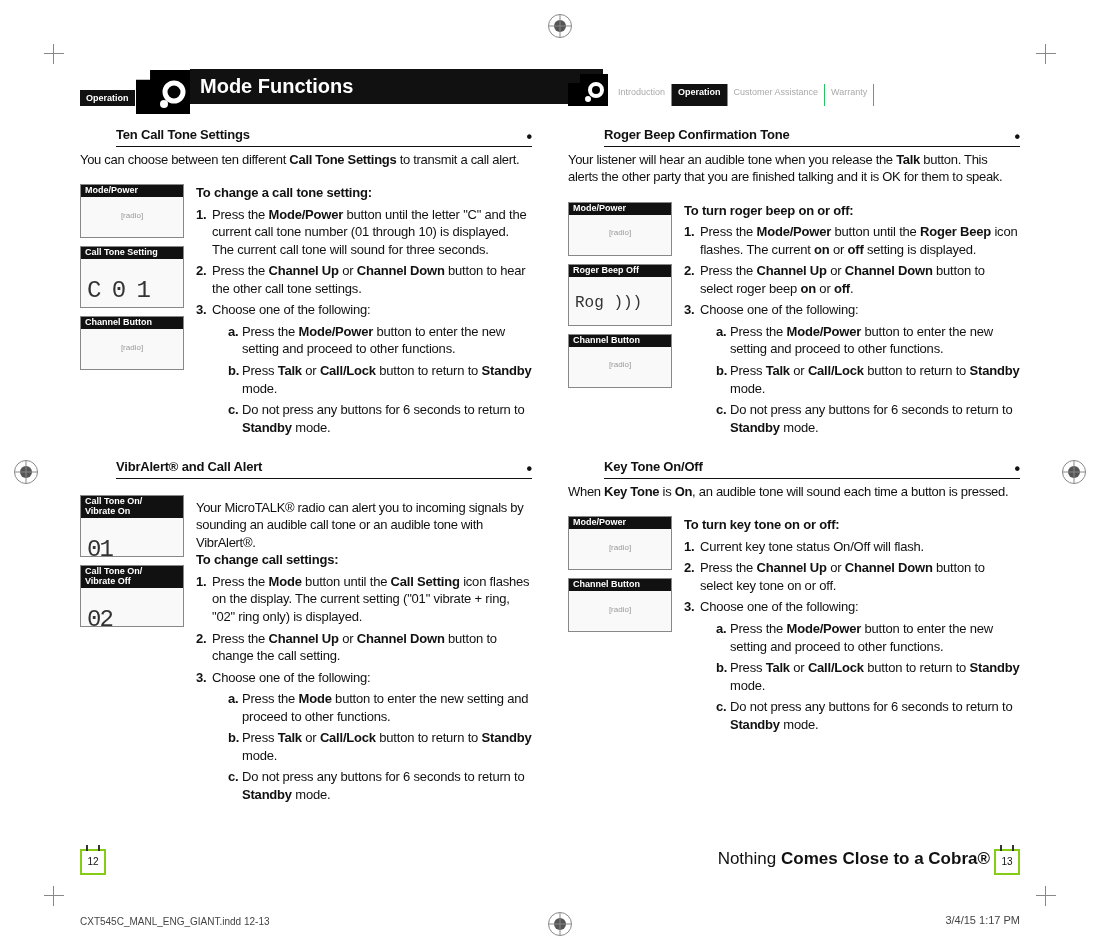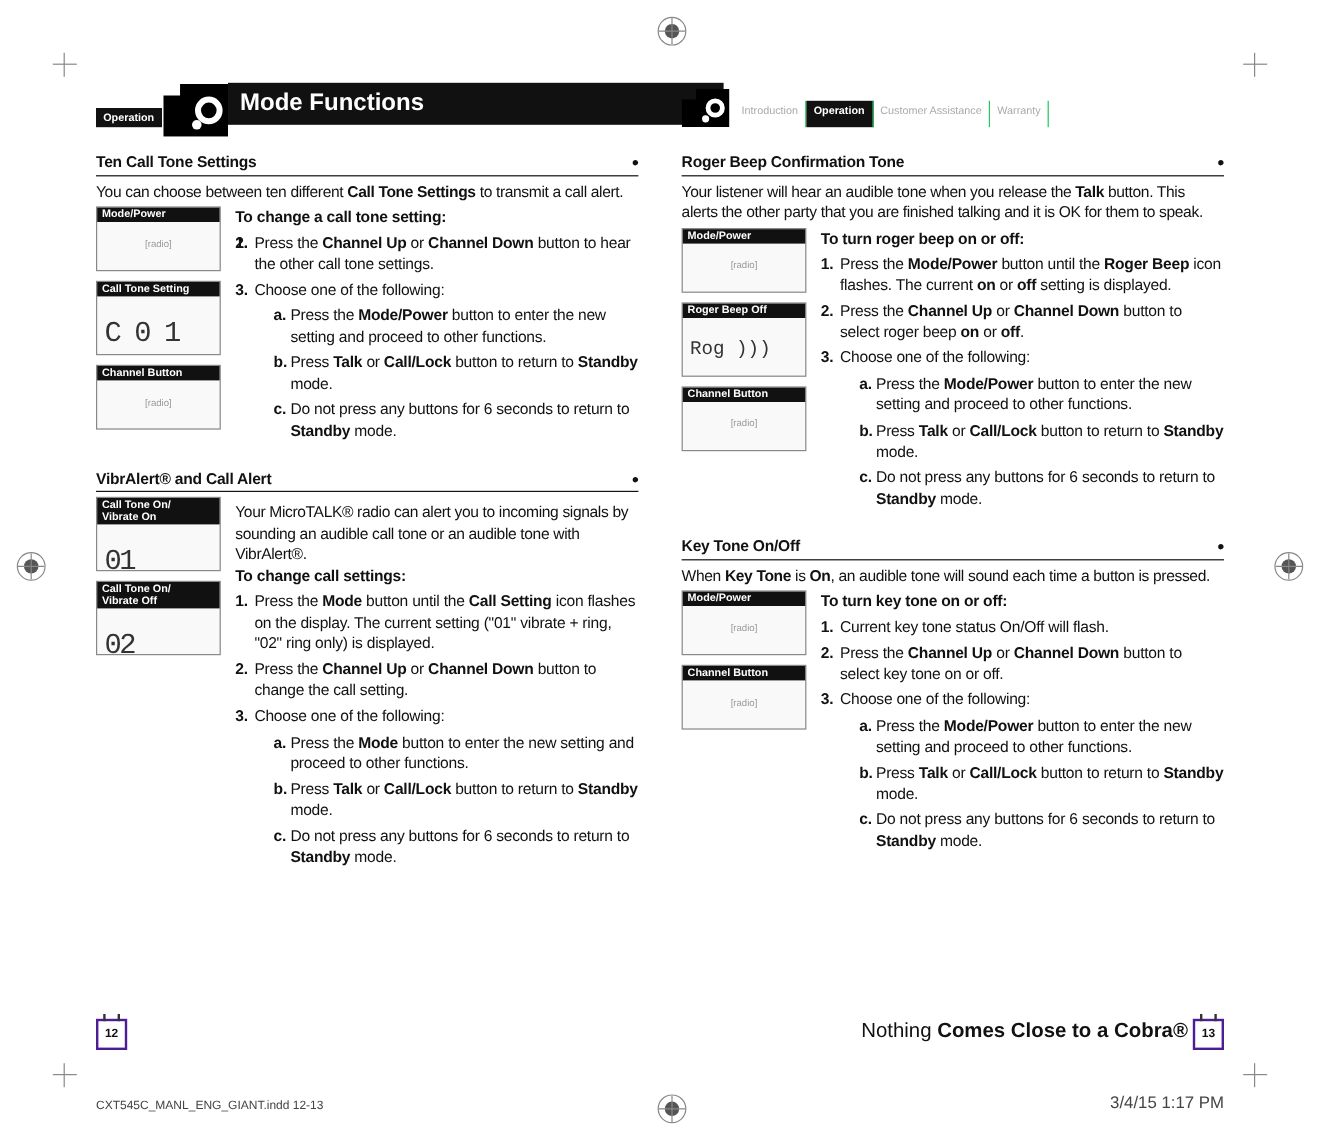--- a/index.html
+++ b/index.html
@@ -62,26 +62,27 @@
   .tabs-right .tab { padding:2px 6px; border-right:1px solid #22c55e; color:#aaa; }
   .tabs-right .tab.active { background:#111; color:#fff; font-weight:bold;}
 
   .section { margin-top: 18px; }
   .sec-title {
     font-weight: 900;
     letter-spacing: -.2px;
     border-bottom: 1px solid #111;
     padding-bottom: 2px;
     position: relative;
+    margin-left: 36px;
   }
   .sec-title::after { content:"•"; position:absolute; right:0; bottom:-2px; color:#111; font-size:16px;}
   .intro { margin-top: 4px; font-family: "Helvetica Condensed", Arial, sans-serif; letter-spacing: -.3px; }
   .intro b { font-weight: 800; }
 
-  .cols { display:flex; gap:12px; margin-top:4px; }
+  .cols { display:flex; gap:12px; margin-top:16px; }
   .illus-col { flex: 0 0 104px; display:flex; flex-direction:column; gap:8px; }
   .illus {
     border: 1px solid #888;
     background: #f9f9f9;
     font-size: 8px; color:#333;
     position: relative;
     height: 52px;
   }
   .illus.big { height:60px; }
   .illus .cap {
@@ -94,32 +95,32 @@
   .body-col .lead { font-weight:800; }
   ol.steps { margin:4px 0 0 0; padding-left:0; list-style:none; }
   ol.steps > li { margin-bottom: 4px; position: relative; padding-left: 16px; }
   ol.steps > li .no { position:absolute; left:0; font-weight:800; }
   ol.sub { list-style:none; margin:4px 0 0 0; padding-left: 16px; }
   ol.sub > li { margin-bottom:4px; position:relative; padding-left:14px;}
   ol.sub > li .lt { position:absolute; left:0; font-weight:800; }
   b { font-weight: 800; }
 
   .pgnum {
-    position:absolute; bottom:0; width:22px; height:22px; border:2px solid #4c1d95;
-    font-size:10px; font-weight:bold; display:flex; align-items:center; justify-content:center;
+    position:absolute; bottom:0; width:22px; height:22px; border:2px solid #84cc16;
+    font-size:10px; font-weight:normal; display:flex; align-items:center; justify-content:center;
   }
   .pgnum::before, .pgnum::after { content:""; position:absolute; width:2px; height:6px; background:#333; top:-6px;}
   .pgnum::before{left:4px;} .pgnum::after{right:4px;}
   .pgnum.l { left:0; }
   .pgnum.r { right:0; }
   .tagline { position:absolute; bottom:4px; right:30px; font-size:17px; font-weight:800;}
   .tagline .lt{ font-weight:400;}
 
   .slug { position:absolute; left:80px; bottom:22px; font-size:10px; color:#444; }
-  .slug-r { position:absolute; right:80px; bottom:22px; font-size:14px; color:#444;margin-left:17px; }
+  .slug-r { position:absolute; right:80px; bottom:22px; font-size:11px; color:#444;margin-left:17px; }
 </style>
 </head>
 <body>
 
 <div class="sheet">
 
   <div class="reg reg-top"><svg viewBox="0 0 22 22">
         <circle cx="11" cy="11" r="6" fill="#555"></circle>
         <line x1="11" y1="0" x2="11" y2="22" stroke="#888"></line>
         <line x1="0" y1="11" x2="22" y2="11" stroke="#888"></line>
@@ -184,21 +185,21 @@
                 <div class="lcd">C 0 1</div>
               </div>
             <div class="illus">
                 <div class="cap">Channel Button</div>
                 <div class="small-img">[radio]</div>
               </div>
           </div>
           <div class="body-col">
             <div class="lead">To change a call tone setting:</div>
             <ol class="steps">
-              <li><span class="no">1.</span></li>
+              <li><span class="no">1.</span><span>Press the <b>Mode/Power</b> button until the letter "C" and the current call tone number (01 through 10) is displayed. The current call tone will sound for three seconds.</span></li>
               <li><span class="no">2.</span><span>Press the <b>Channel Up</b> or <b>Channel Down</b> button to hear the other call tone settings.</span></li>
               <li><span class="no">3.</span><span>Choose one of the following:</span>
                 <ol class="sub">
                   <li><span class="lt">a.</span><span>Press the <b>Mode/Power</b> button to enter the new setting and proceed to other functions.</span></li>
                   <li><span class="lt">b.</span><span>Press <b>Talk</b> or <b>Call/Lock</b> button to return to <b>Standby</b> mode.</span></li>
                   <li><span class="lt">c.</span><span>Do not press any buttons for 6 seconds to return to <b>Standby</b> mode.</span></li>
                 </ol>
               </li>
             </ol>
           </div>

